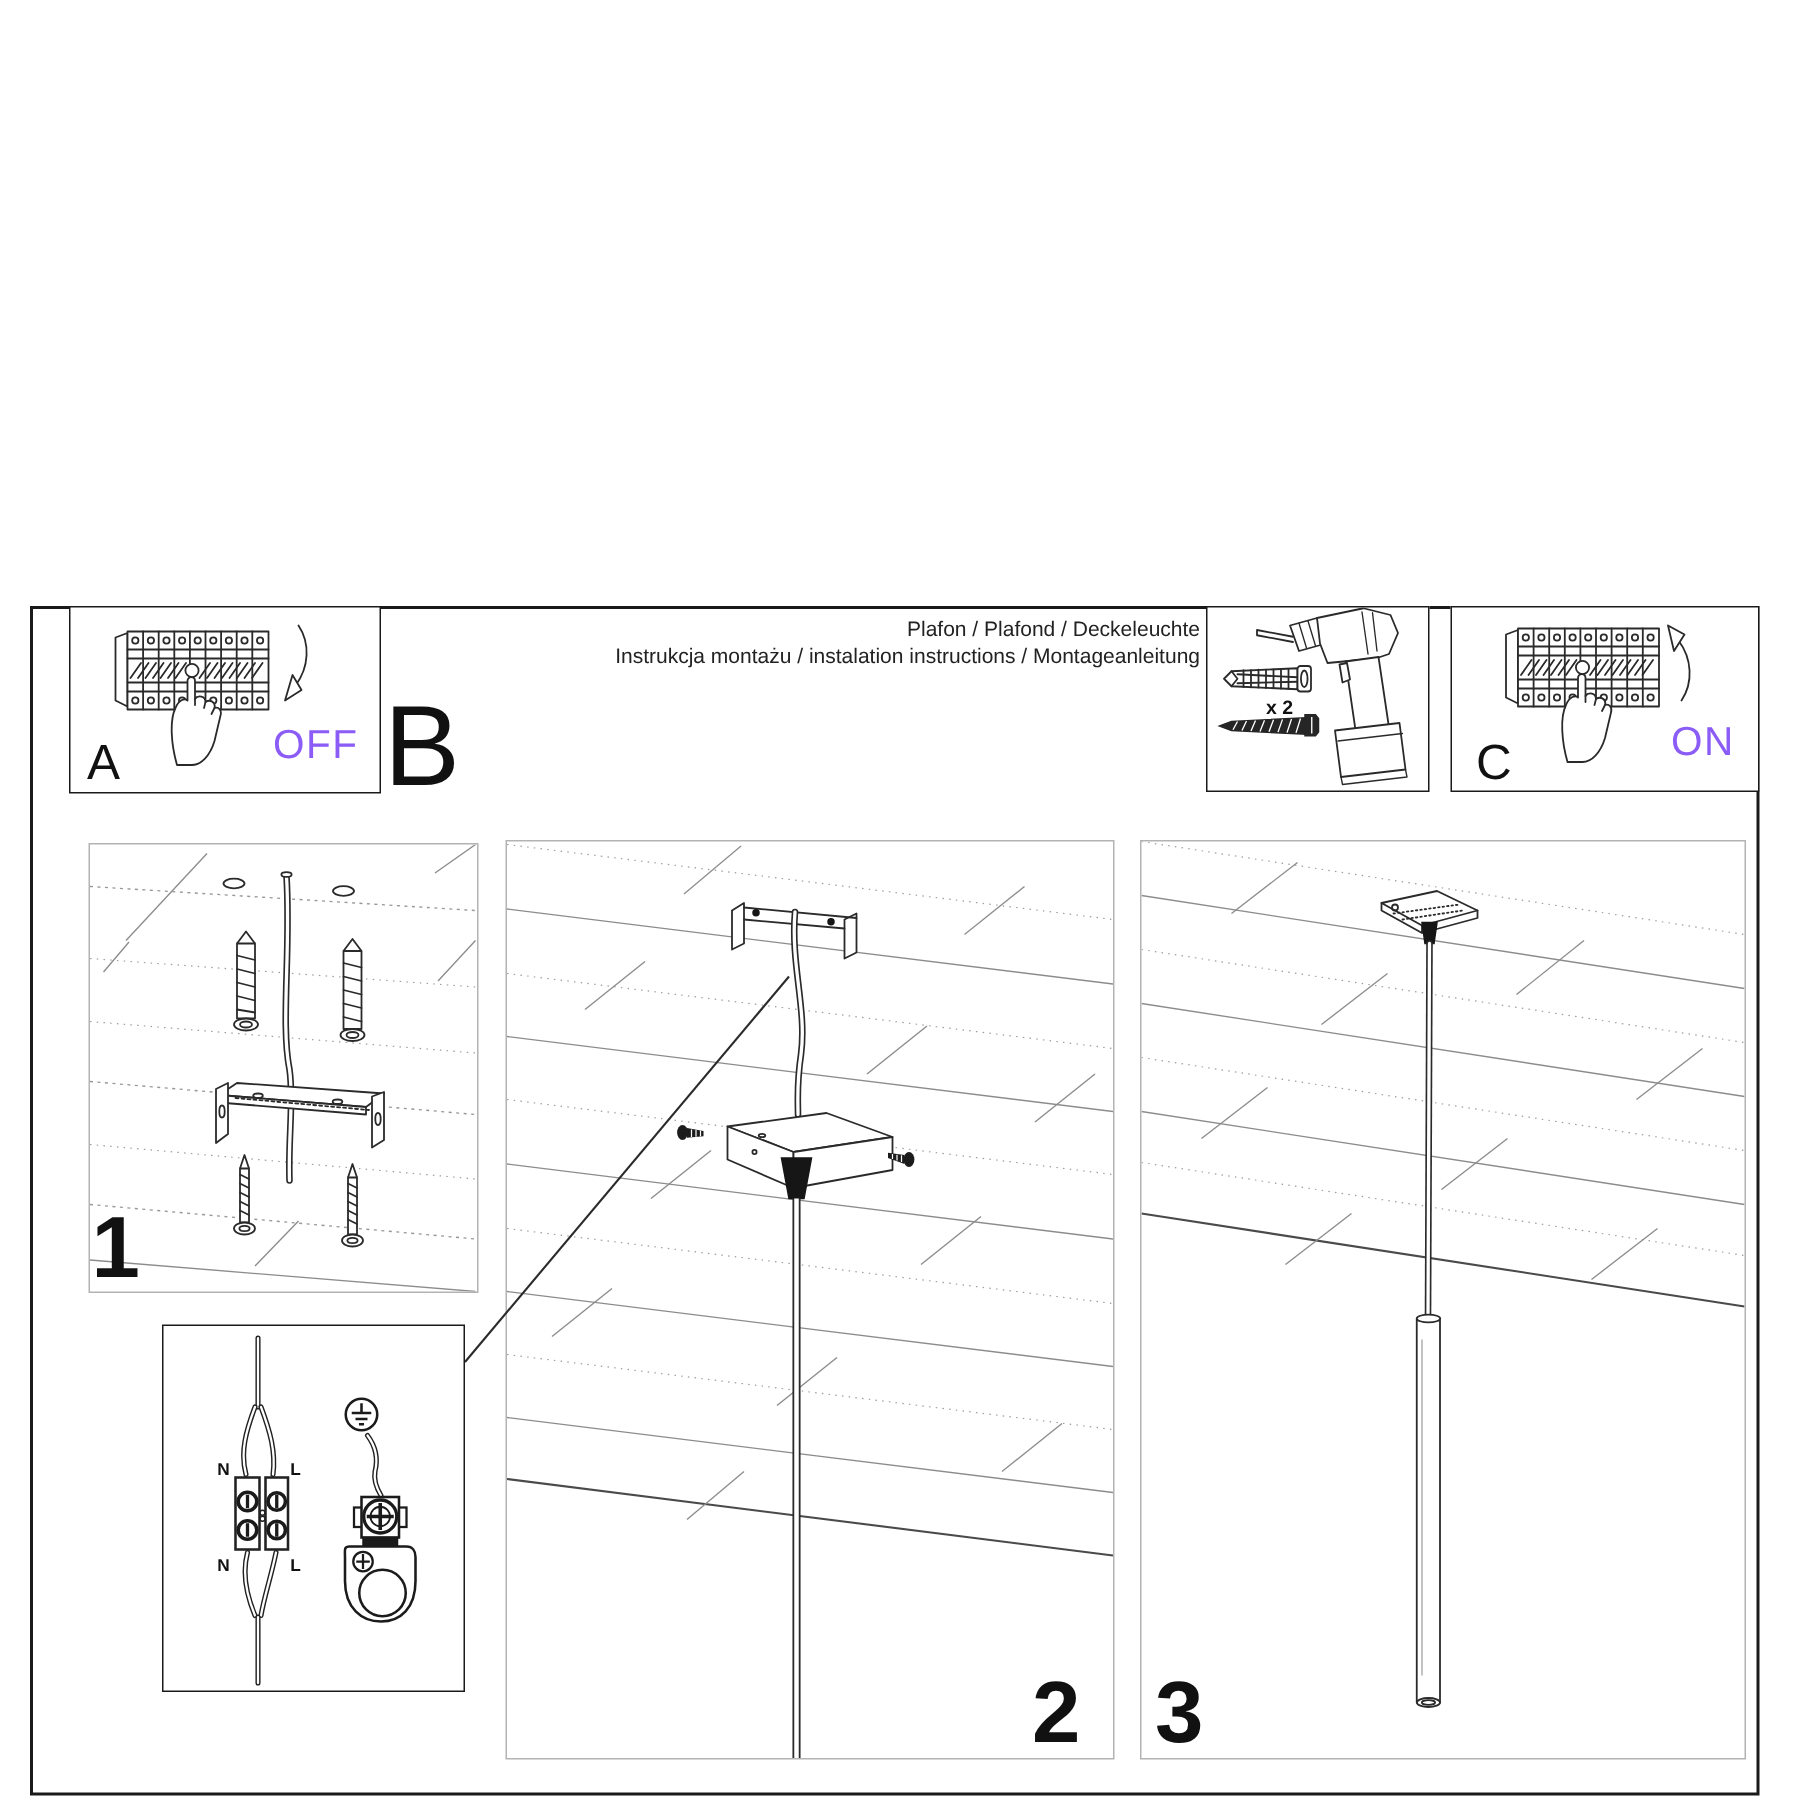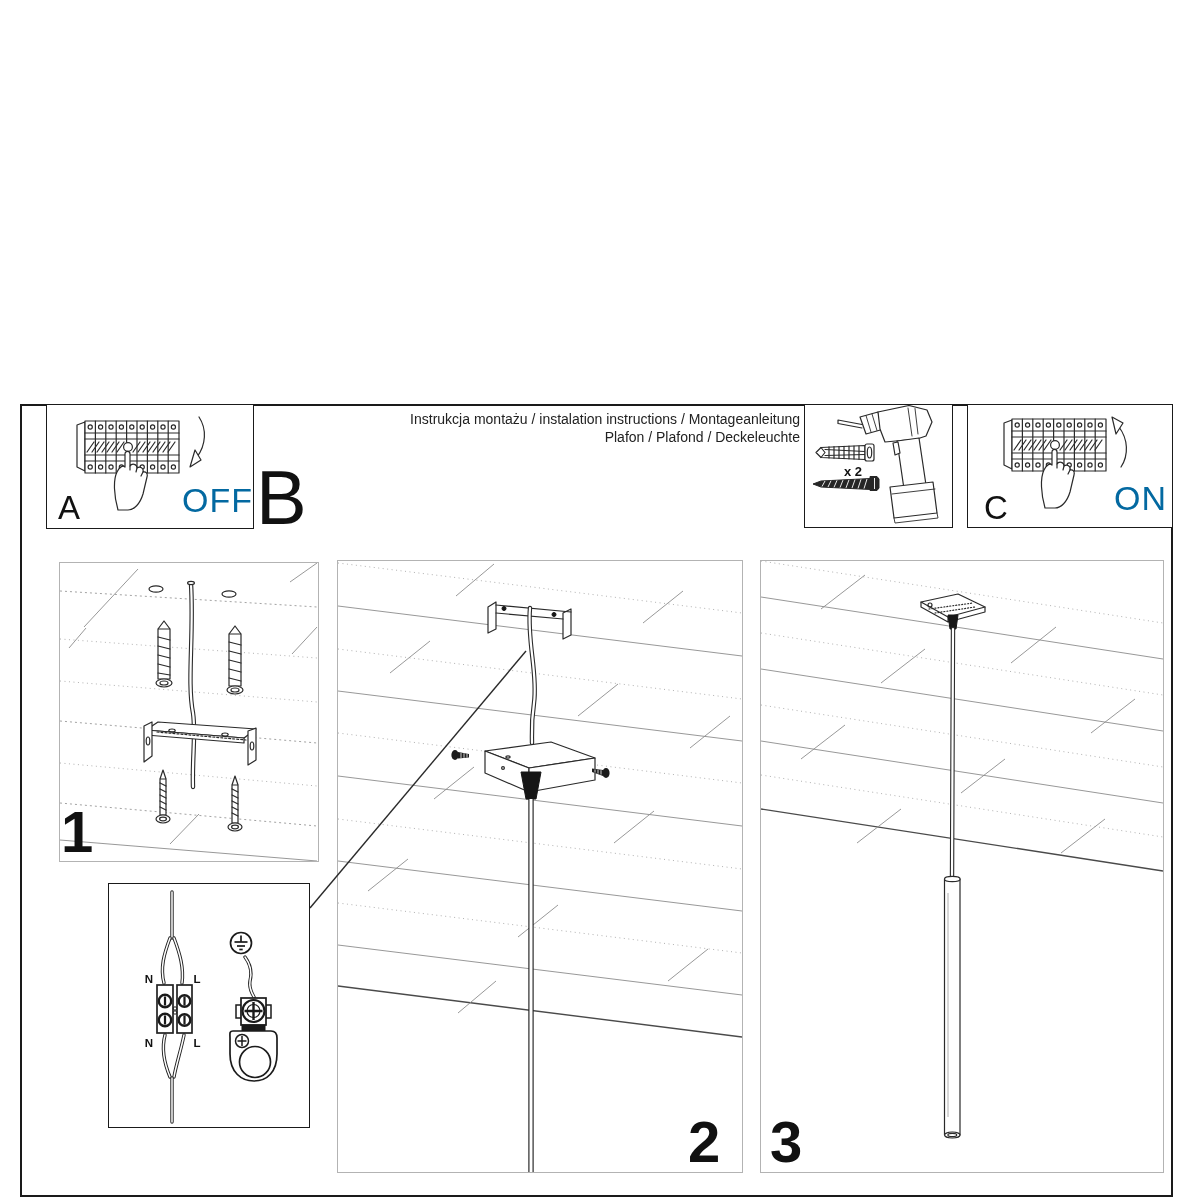--- a/index.html
+++ b/index.html
@@ -4,21 +4,21 @@
 <style>
   html,body{margin:0;padding:0;background:#fff;}
   .page{position:relative;width:1200px;height:1200px;background:#ffffff;
         font-family:"Liberation Sans",sans-serif;color:#1d1d1d;overflow:hidden;}
   .abs{position:absolute;}
   .frame{border:2px solid #1a1a1a;background:transparent;}
   .hdr-box{border:1.6px solid #1a1a1a;background:#fff;box-sizing:border-box;}
   .main-box{border:1px solid #b3b3b3;background:#fff;box-sizing:border-box;}
   .inset-box{border:1.6px solid #1a1a1a;background:#fff;box-sizing:border-box;z-index:4;}
   .big-letter{font-size:33px;font-weight:400;color:#111;line-height:1;}
-  .state-word{font-size:34px;font-weight:400;color:#0369a1;line-height:1;letter-spacing:1px;}
+  .state-word{font-size:27px;font-weight:400;color:#8b5cf6;line-height:1;letter-spacing:1px;}
   .huge-letter{font-size:76px;font-weight:400;color:#111;line-height:1;}
   .step-num{font-size:58px;font-weight:700;color:#111;line-height:1;z-index:5;}
   .title-block{font-size:14px;line-height:17.5px;color:#222;text-align:right;}
   svg{display:block;}
   svg text{font-family:"Liberation Sans",sans-serif;}
   .ln{stroke:#8c8c8c;stroke-width:0.9;fill:none;}
   .lnd{stroke:#979797;stroke-width:0.9;fill:none;stroke-dasharray:2 3;}
   .lnd2{stroke:#9d9d9d;stroke-width:0.8;fill:none;stroke-dasharray:1 3.5;}
   .bnd{stroke:#4a4a4a;stroke-width:1.4;fill:none;}
   .ink{stroke:#2a2a2a;stroke-width:1.2;fill:none;stroke-linejoin:round;stroke-linecap:round;}
@@ -95,22 +95,22 @@
         <path class="inkf" d="M143,62 L154,55 L148,45 Z"></path>
       </g>
     </svg>
     <div class="abs big-letter" style="left:11px;top:86px;">A</div>
     <div class="abs state-word" style="left:135px;top:78px;">OFF</div>
   </div>
 
   <div class="abs huge-letter" style="left:256px;top:460px;">B</div>
 
   <div class="abs title-block" style="left:350px;top:411px;width:450px;">
+    <div>Plafon / Plafond / Deckeleuchte</div>
     <div>Instrukcja montażu / instalation instructions / Montageanleitung</div>
-    <div>Plafon / Plafond / Deckeleuchte</div>
   </div>
 
   <div class="abs hdr-box" style="left:804px;top:404px;width:149px;height:124px;">
     <svg width="158" height="122" viewBox="0 0 158 122">
       <g transform="translate(11,39)">
         <path class="inkf" d="M5,3.5 L49,1.5 L49,15.5 L5,13.5 L0,8.5 Z"></path>
         <path class="ink" stroke-width="0.9" d="M5,3.5 L9,8.5 L5,13.5"></path>
         <g class="ink" stroke-width="0.8">
           <path d="M13,2.8 L13,14 M18,2.7 L18,14.2 M23,2.5 L23,14.4 M28,2.4 L28,14.6 M33,2.2 L33,14.8 M38,2.1 L38,15 M43,2 L43,15.2"></path>
           <path d="M9,5.5 L49,7.5 M9,11.5 L49,10.5"></path>

